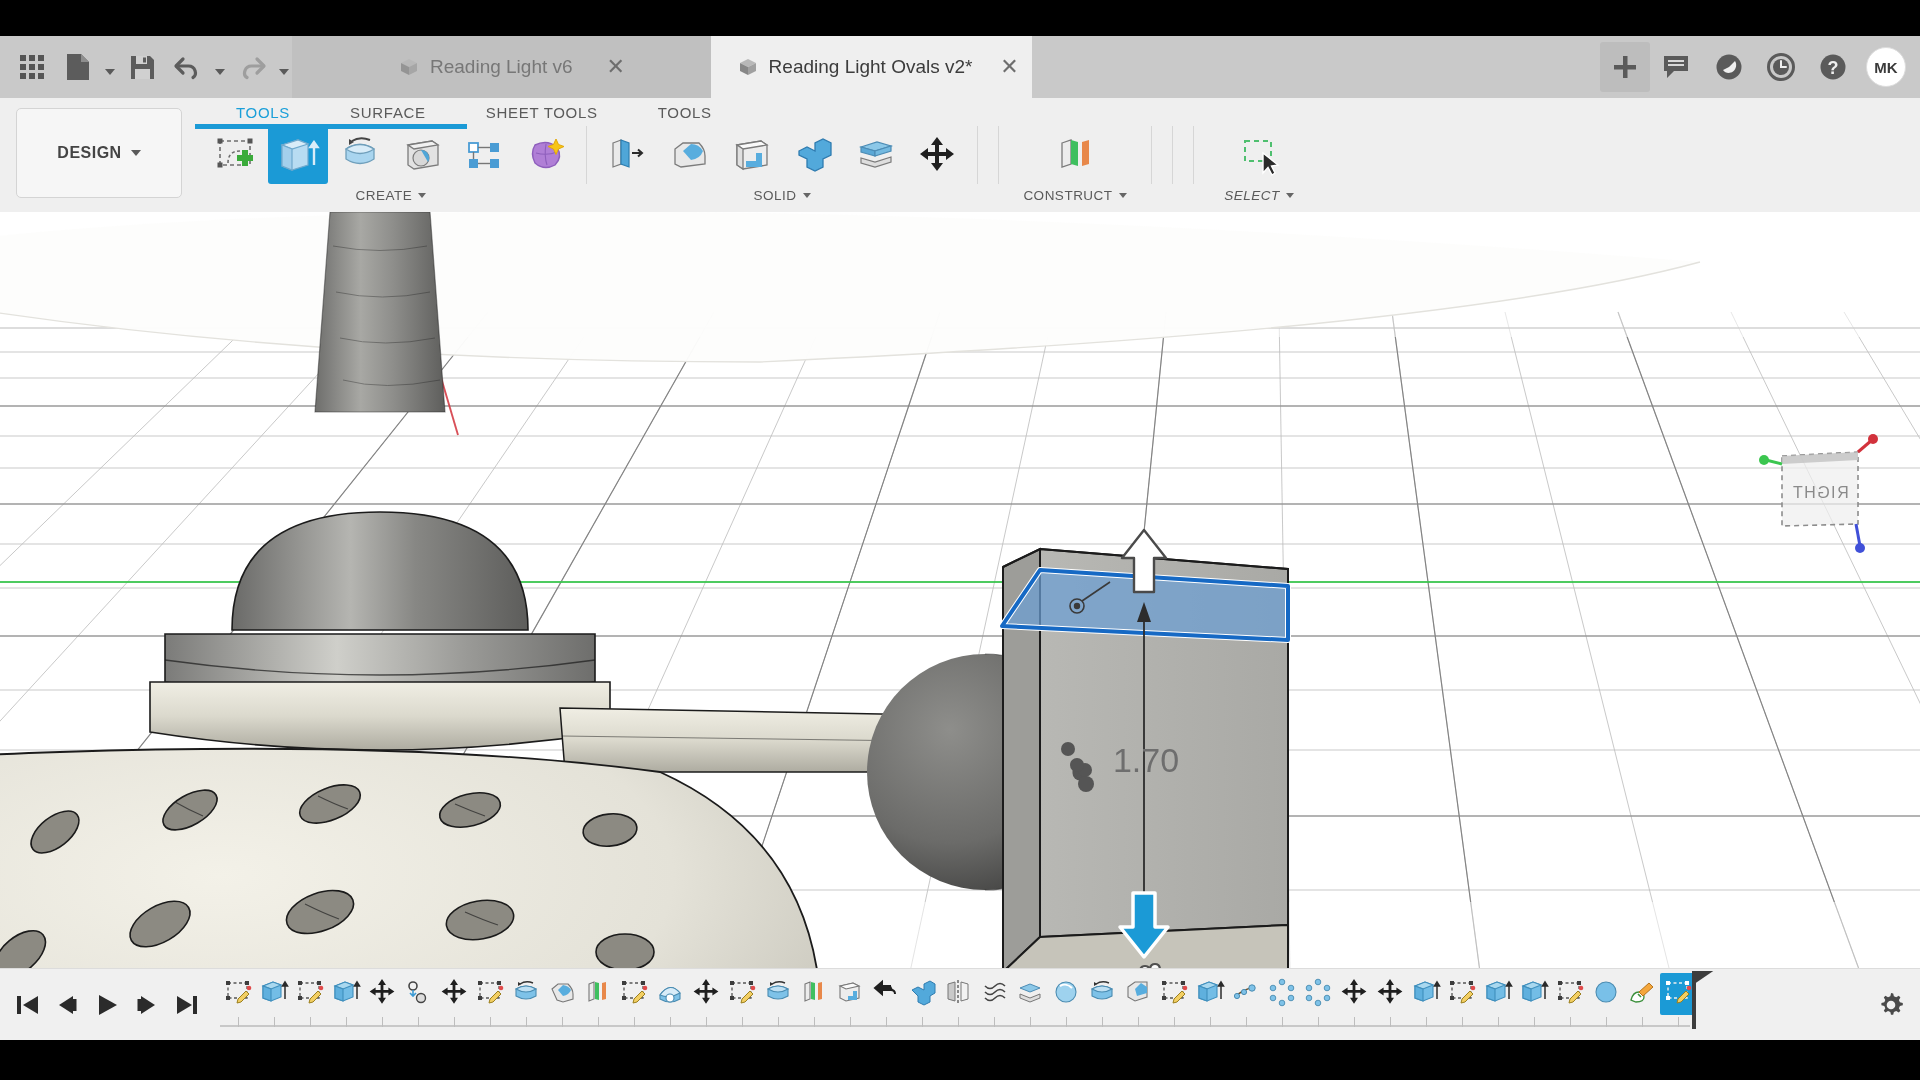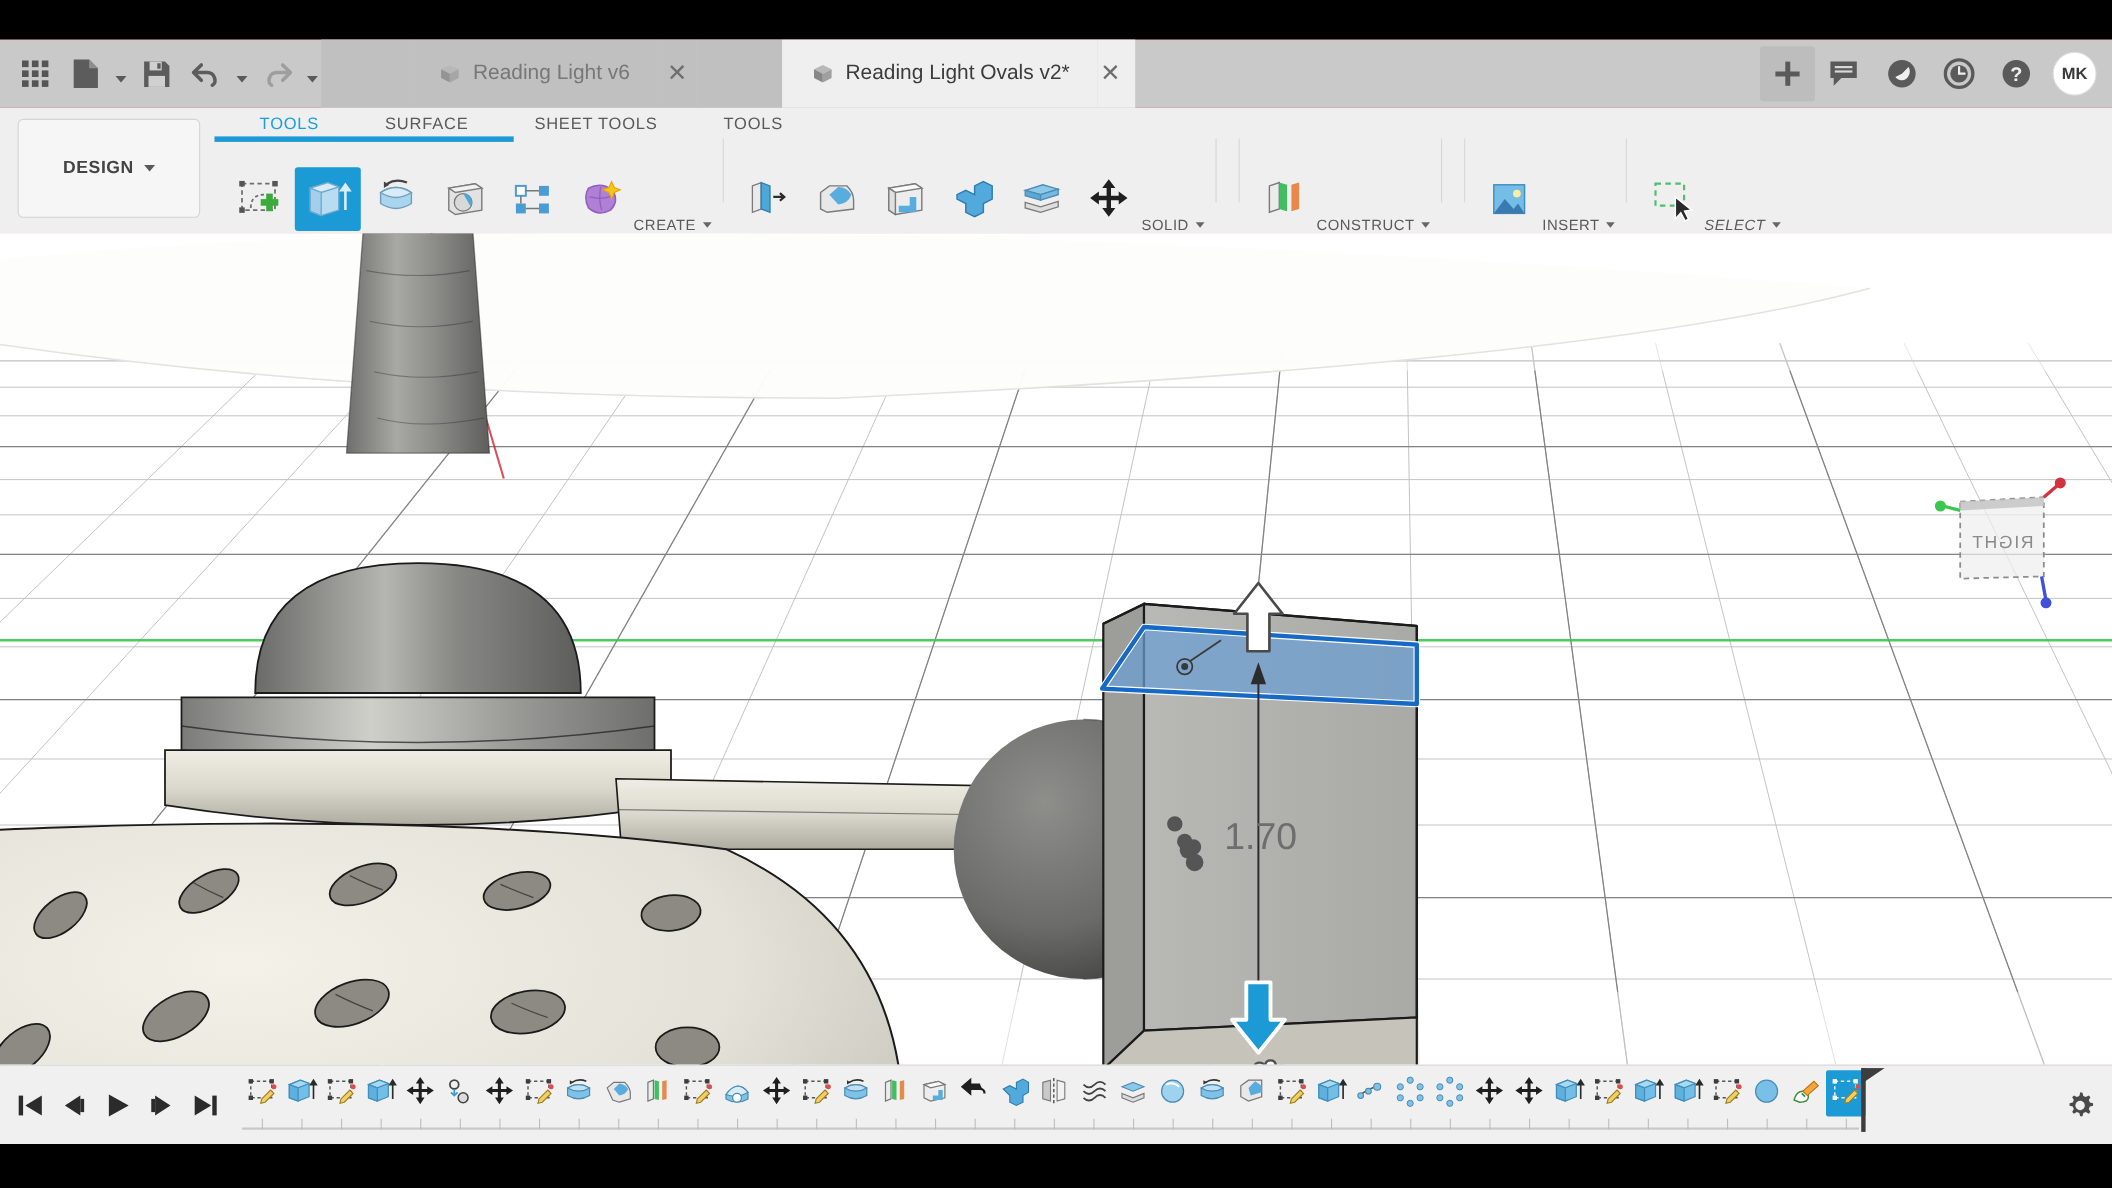--- a/index.html
+++ b/index.html
@@ -4,21 +4,21 @@
 <title>Fusion 360 - Reading Light Ovals v2*</title>
 <style>
   * { box-sizing: border-box; margin: 0; padding: 0; }
   html, body {
     width: 1920px; height: 1080px;
     background: #000; overflow: hidden;
     font-family: "Liberation Sans", sans-serif;
   }
   #app {
     position: relative; width: 1920px; height: 1080px;
-    background: #b91c1c;
+    background: #fca5a5;
   }
 
   
   .titlebar {
     position: absolute; left: 0; top: 36px; width: 1920px; height: 62px;
     background: #c9c9c9;
     display: flex; align-items: center;
   }
   .tb-left { display: flex; align-items: center; padding-left: 10px; gap: 2px; }
   .tb-btn {
@@ -82,21 +82,21 @@
 
   .ribbon-main { flex: 1; display: flex; flex-direction: column; }
   .ribtabs { height: 28px; display: flex; align-items: center; padding-left: 16px; gap: 0; }
   .ribtab {
     font-size: 15px; letter-spacing: .7px; color: #5a5a5a; cursor: pointer;
     padding: 0 30px; height: 28px; display: flex; align-items: center;
   }
   .ribtab.active { color: #1a9fd9; }
 
   .ribbody { flex: 1; display: flex; align-items: flex-start; padding-left: 16px; }
-  .rgroup { display: flex; flex-direction: row; align-items: flex-end; height: 86px; }
+  .rgroup { display: flex; flex-direction: column; align-items: center; height: 86px; }
   .rgroup-row { display: flex; align-items: flex-start; gap: 2px; height: 60px; }
   .rbtn {
     width: 60px; height: 58px; display: flex; align-items: center;
     justify-content: center; cursor: pointer; border-radius: 3px; position: relative;
   }
   .rbtn.selected { background: #1b9ad6; }
   .rgroup-lbl {
     font-size: 13.5px; color: #5a5a5a; letter-spacing: .5px; display: flex;
     align-items: center; gap: 6px; cursor: pointer; margin-top: 2px;
   }
@@ -431,35 +431,20 @@
             <span>CONSTRUCT</span>
             <span class="caret-dn"></span>
           </div>
         </div>
 
         <div class="rsep"></div>
 
 
         <div class="rsep"></div>
 
-        <div class="rgroup" style="min-width:110px;">
-          <div class="rgroup-row">
-            <div class="rbtn" title="Insert Canvas">
-              <svg width="48" height="48" viewBox="0 0 48 48">
-                <rect x="10" y="11" width="28" height="26" fill="#73bde6" stroke="#3f8fbd" stroke-width="1.3"></rect>
-                <circle cx="31" cy="19" r="3.5" fill="#fbeea2"></circle>
-                <path d="M10 37 L20 24 L28 33 L32 28 L38 37 Z" fill="#3b7ab0"></path>
-              </svg>
-            </div>
-          </div>
-          <div class="rgroup-lbl">
-            <span>INSERT</span>
-            <span class="caret-dn"></span>
-          </div>
-        </div>
 
         <div class="rsep"></div>
 
         <div class="rgroup" style="min-width:110px;font-style:italic;">
           <div class="rgroup-row">
             <div class="rbtn" title="Select">
               <svg width="48" height="48" viewBox="0 0 48 48">
                 <rect x="10" y="10" width="26" height="20" fill="none" stroke="#4fbf6f" stroke-width="2" stroke-dasharray="5 4"></rect>
                 <path d="M28 22 L28 42 L33 36.5 L37 44 L40 42 L36.5 35 L43 34 Z" fill="#2b2b2b" stroke="#fff" stroke-width="1.4"></path>
               </svg>

